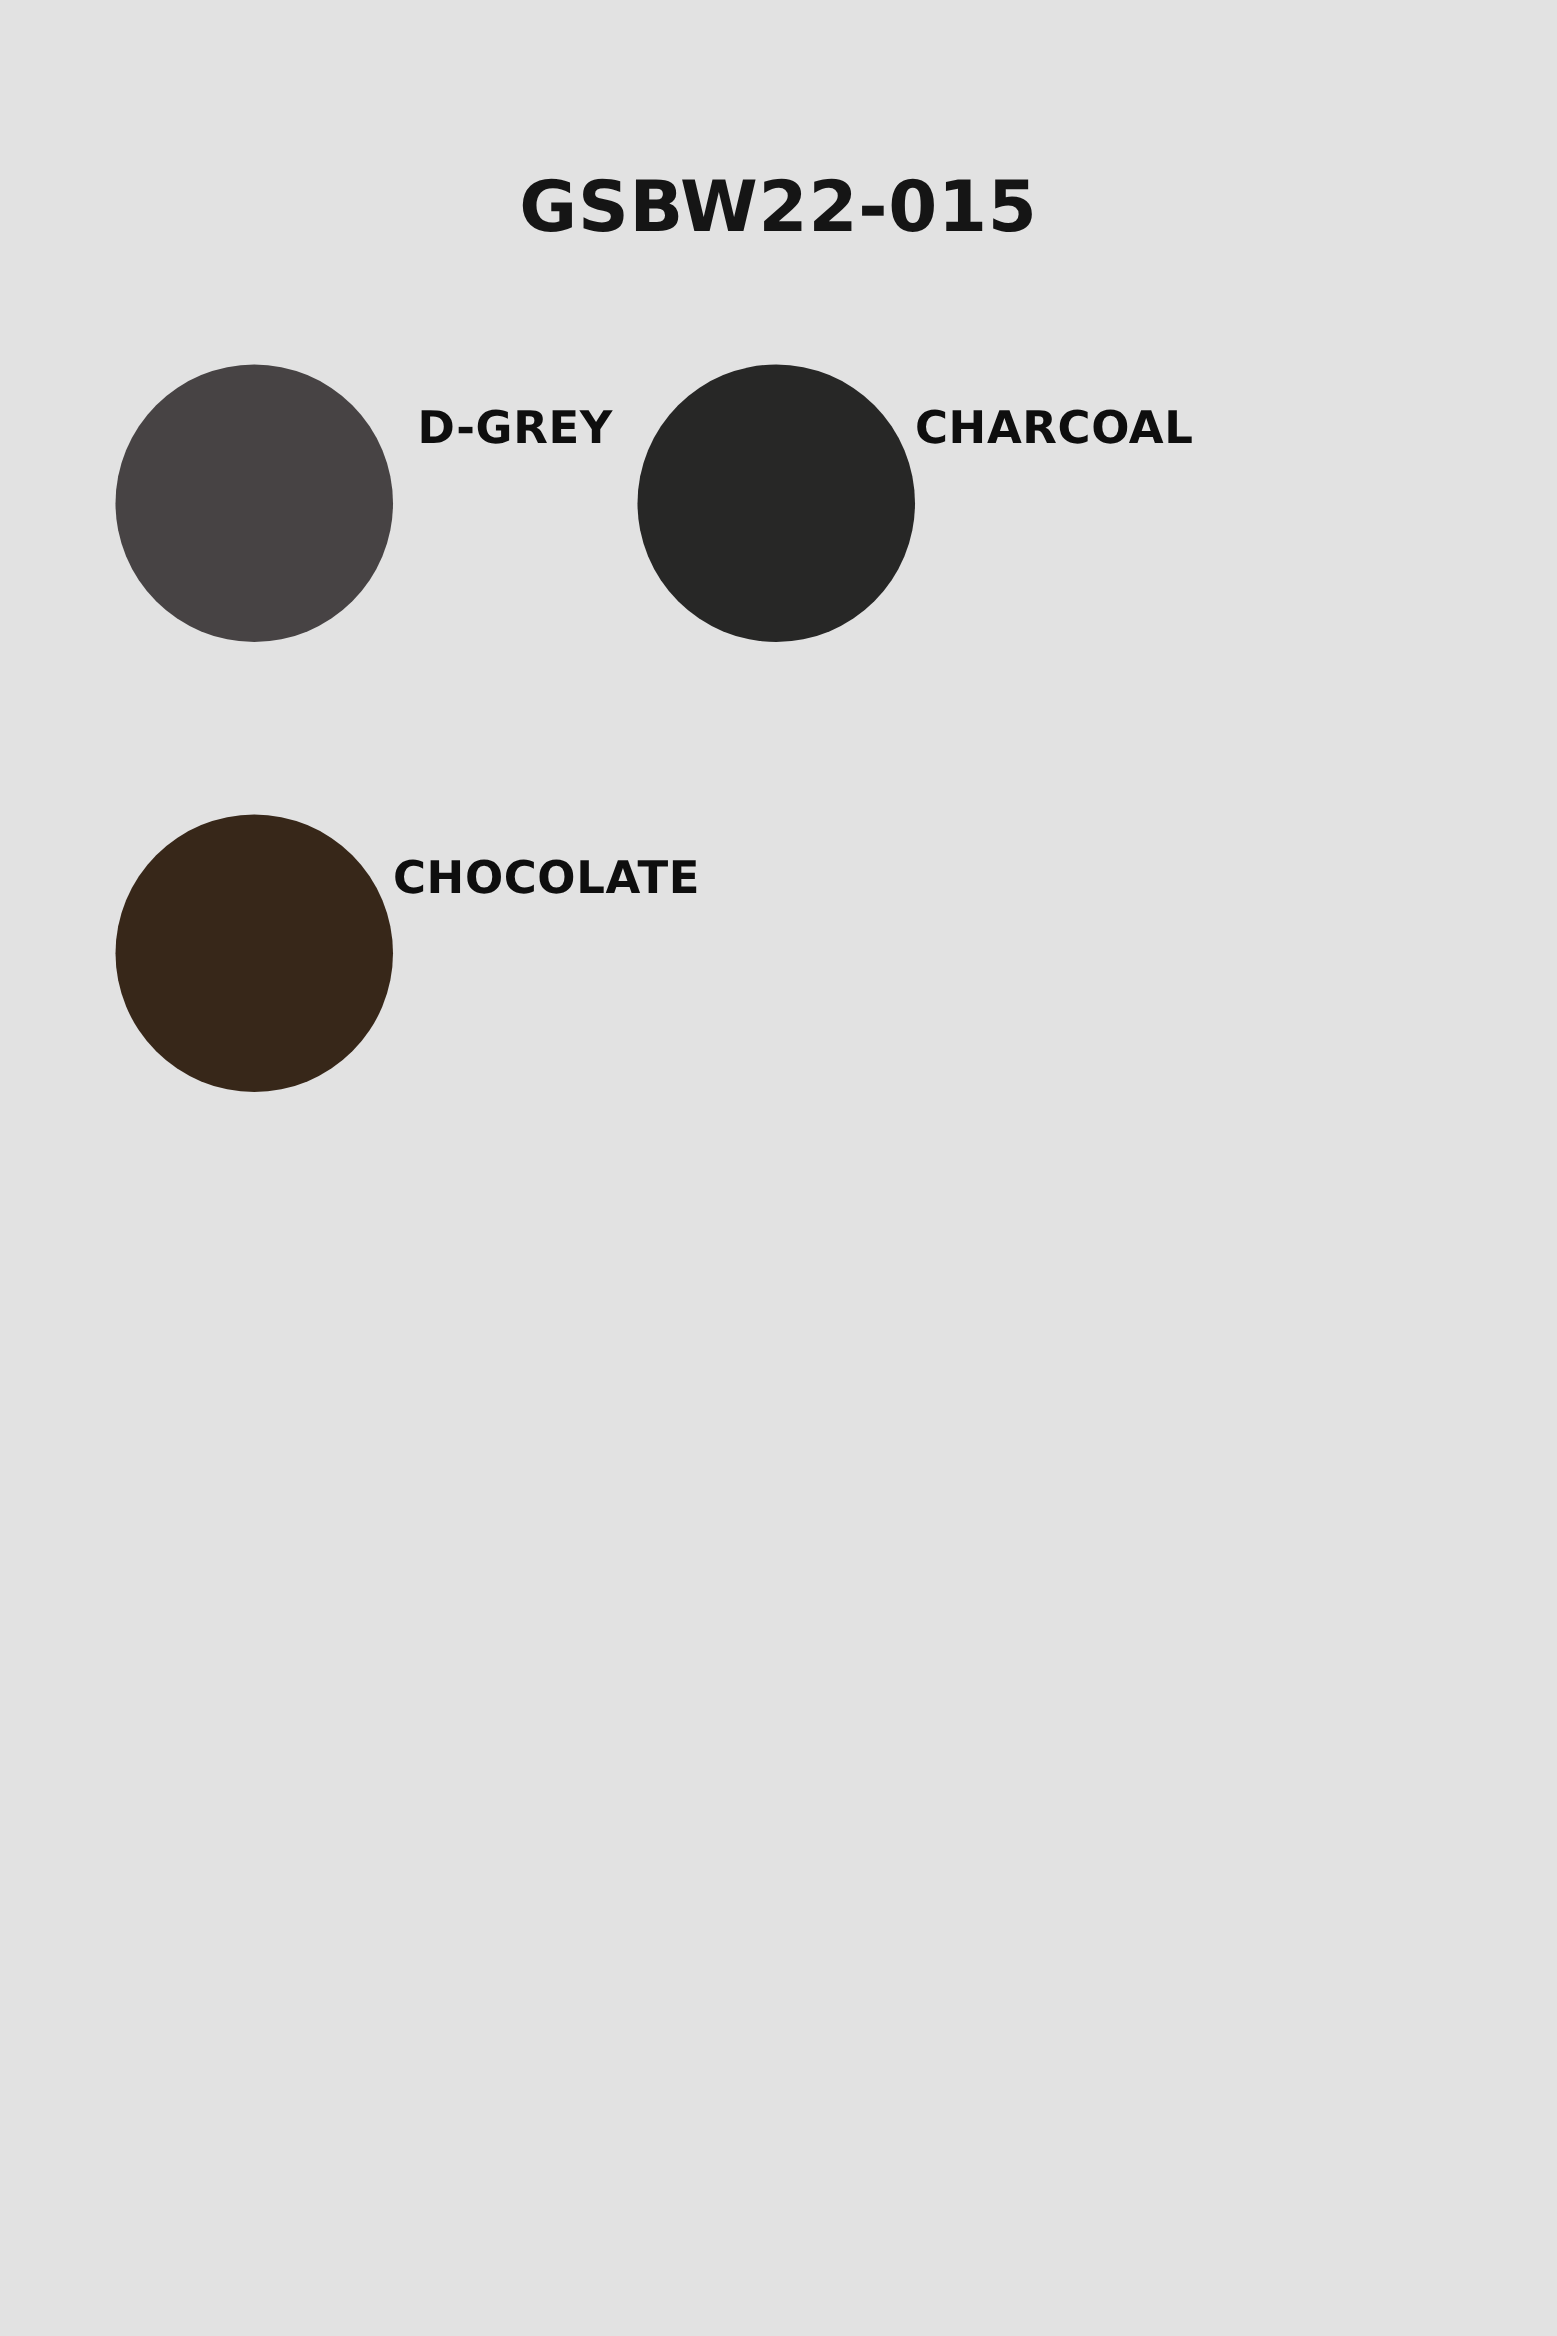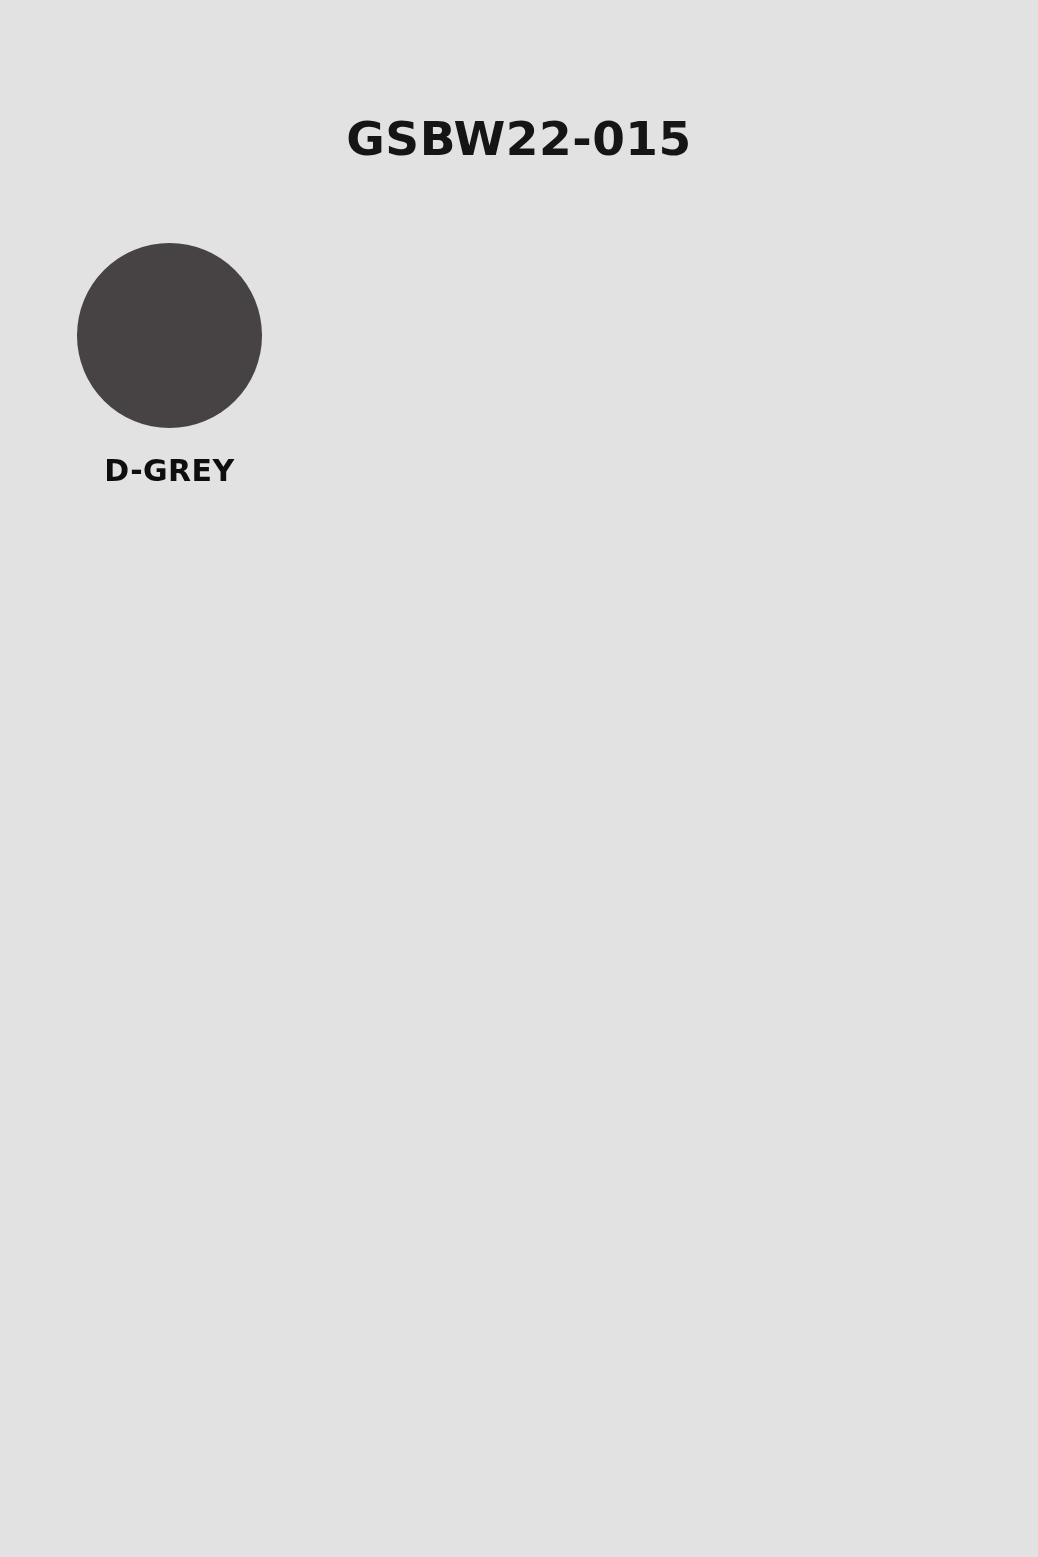--- a/index.html
+++ b/index.html
@@ -44,21 +44,21 @@
     display: flex;
     flex-wrap: wrap;
     align-content: flex-start;
   }
 
   .swatch-cell {
     width: 348px;
     height: 300px;
     box-sizing: border-box;
     display: flex;
-    flex-direction: column;
+    flex-direction: row;
     align-items: flex-start;
   }
 
   .swatch-dot {
     width: 185px;
     height: 185px;
     border-radius: 50%;
     flex: none;
     display: block;
   }
@@ -82,17 +82,25 @@
 
   <div class="sheet-title">GSBW22-015</div>
 
   <div class="swatch-grid">
 
     <div class="swatch-cell">
       <span class="swatch-dot" style="background-color: rgb(71, 67, 68);"></span>
       <span class="swatch-label" style="color: rgb(14, 14, 14);">D-GREY</span>
     </div>
 
+    <div class="swatch-cell">
+      <span class="swatch-dot" style="background-color: rgb(39, 39, 38);"></span>
+      <span class="swatch-label" style="color: rgb(14, 14, 14);">CHARCOAL</span>
+    </div>
 
 
+    <div class="swatch-cell">
+      <span class="swatch-dot" style="background-color: rgb(55, 39, 25);"></span>
+      <span class="swatch-label" style="color: rgb(14, 14, 14);">CHOCOLATE</span>
+    </div>
 
   </div>
 </div>
 
 </body></html>

